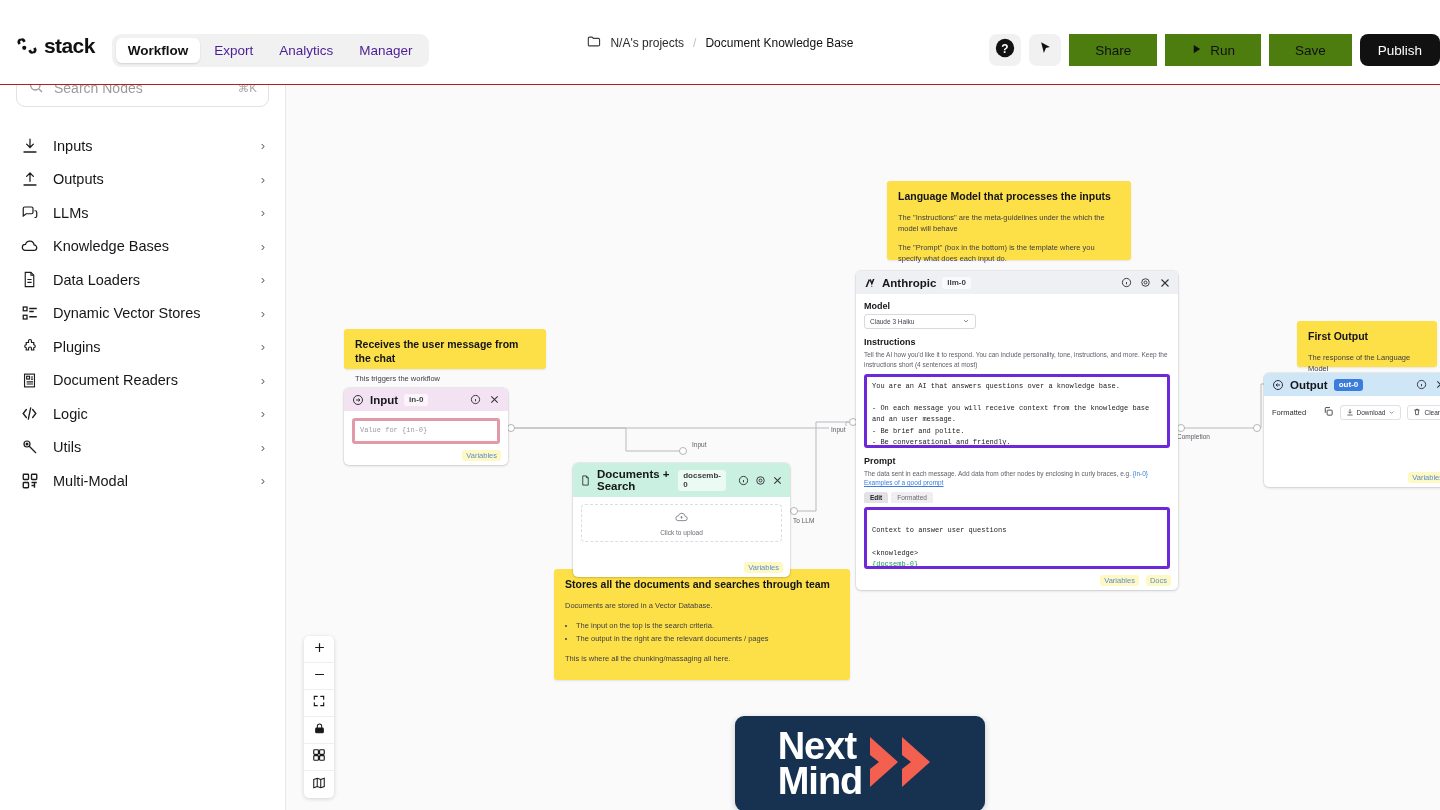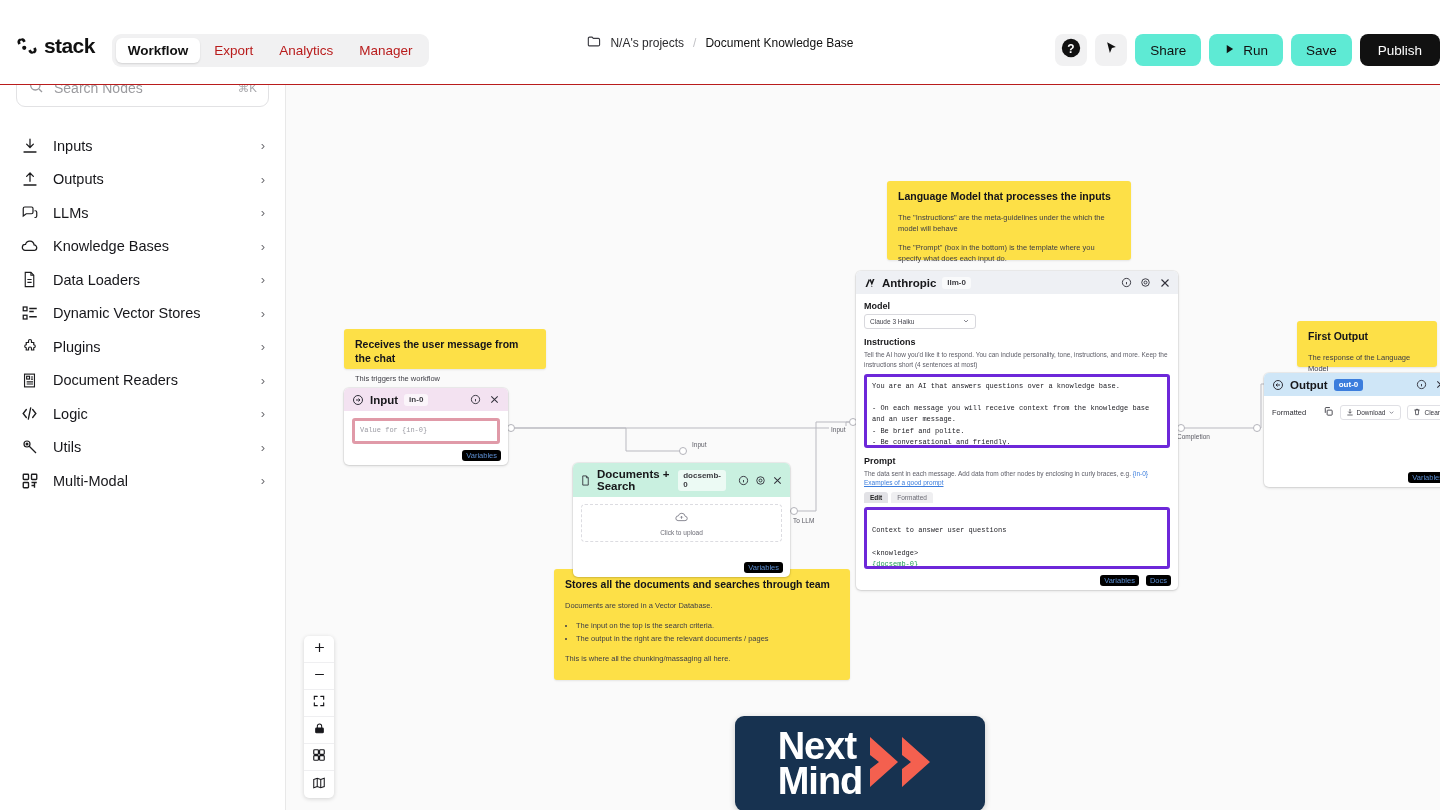--- a/index.html
+++ b/index.html
@@ -18,41 +18,41 @@
   }
   .brand { display: flex; align-items: center; gap: 6px; margin-left: 16px; }
   .brand-mark { width: 22px; height: 22px; }
   .brand-text { font-size: 21px; font-weight: 700; letter-spacing: -0.6px; color: #111; }
 
   .mode-tabs {
     display: flex; align-items: center; gap: 2px; margin-left: 17px;
     background: #f1f1f2; border-radius: 9px; padding: 4px;
   }
   .mode-tab {
-    font-size: 13.5px; color: #b91c1c; padding: 5px 12px; border-radius: 6px;
+    font-size: 13.5px; color: #4c1d95; padding: 5px 12px; border-radius: 6px;
     white-space: nowrap; cursor: pointer; background: transparent;
   }
   .mode-tab.active { background: #ffffff; color: #111; font-weight: 600; box-shadow: 0 1px 2px rgba(0,0,0,.13); }
 
   .breadcrumb {
     position: absolute; left: 50%; transform: translateX(-50%);
     display: flex; align-items: center; gap: 9px; font-size: 12px; color: #1a1a1a;
   }
   .crumb-sep { color: #c2c2c6; }
   .crumb-link { color: #2b2b2e; cursor: pointer; }
   .crumb-current { color: #111; cursor: pointer; }
 
   .actions { position: absolute; right: 0px; display: flex; align-items: center; gap: 8px; }
   .icon-btn {
     width: 32px; height: 32px; border-radius: 8px; background: #f1f1f2;
     display: flex; align-items: center; justify-content: center; cursor: pointer;
   }
   .pill {
-    height: 32px; border-radius: 8px; background: #5eead4; display: flex;
-    align-items: center; gap: 8px; padding: 0 15px; font-size: 13.5px; color: #111; cursor: pointer;
+    height: 32px; border-radius: 0; background: #4d7c0f; display: flex;
+    align-items: center; gap: 8px; padding: 0 26px; font-size: 13.5px; color: #111; cursor: pointer;
   }
   .pill.dark { background: #111; color: #fff; border-radius: 8px; padding: 0 18px; }
 
   
   .sidebar {
     position: absolute; top: 51px; left: 0; width: 286px; height: 759px;
     background: #fff; border-right: 1px solid #e8e8e8; padding: 18px 16px 0 16px; z-index: 30;
   }
   .search-box {
     height: 38px; border: 1px solid #e2e2e4; border-radius: 9px;
@@ -87,21 +87,21 @@
     border-radius: 5px 5px 0 0; font-weight: 700; font-size: 11.5px; color: #17171a;
   }
   .node-head .sp { flex: 1; }
   .badge {
     font-size: 8px; padding: 1.5px 5px; border-radius: 3px; font-weight: 600;
     background: rgba(255,255,255,.65); color: #3b3b40;
   }
   .hico { width: 13px; height: 13px; display: flex; align-items: center; justify-content: center; cursor: pointer; color: #30303a; }
   .node-body { padding: 7px 8px 4px 8px; }
   .node-foot { display: flex; justify-content: flex-end; gap: 7px; padding: 2px 7px 4px; }
-  .foot-link { font-size: 7.5px; color: #5b8dd0; background:#000000; border-radius:3px; padding:1px 4px; cursor: pointer; }
+  .foot-link { font-size: 7.5px; color: #5b8dd0; background:#fef9c3; border-radius:3px; padding:1px 4px; cursor: pointer; }
 
   .sticky {
     position: absolute; background: #fde047; border-radius: 3px;
     box-shadow: 0 1px 2px rgba(0,0,0,.09); padding: 9px 11px;
   }
   .sticky h4 { font-size: 10.5px; font-weight: 700; color: #14141a; line-height: 1.3; }
   .sticky p { font-size: 7.5px; color: #3d3d45; margin-top: 9px; line-height: 1.45; }
   .sticky ul { margin: 7px 0 0 11px; }
   .sticky li { font-size: 7.5px; color: #3d3d45; line-height: 1.75; }
 

